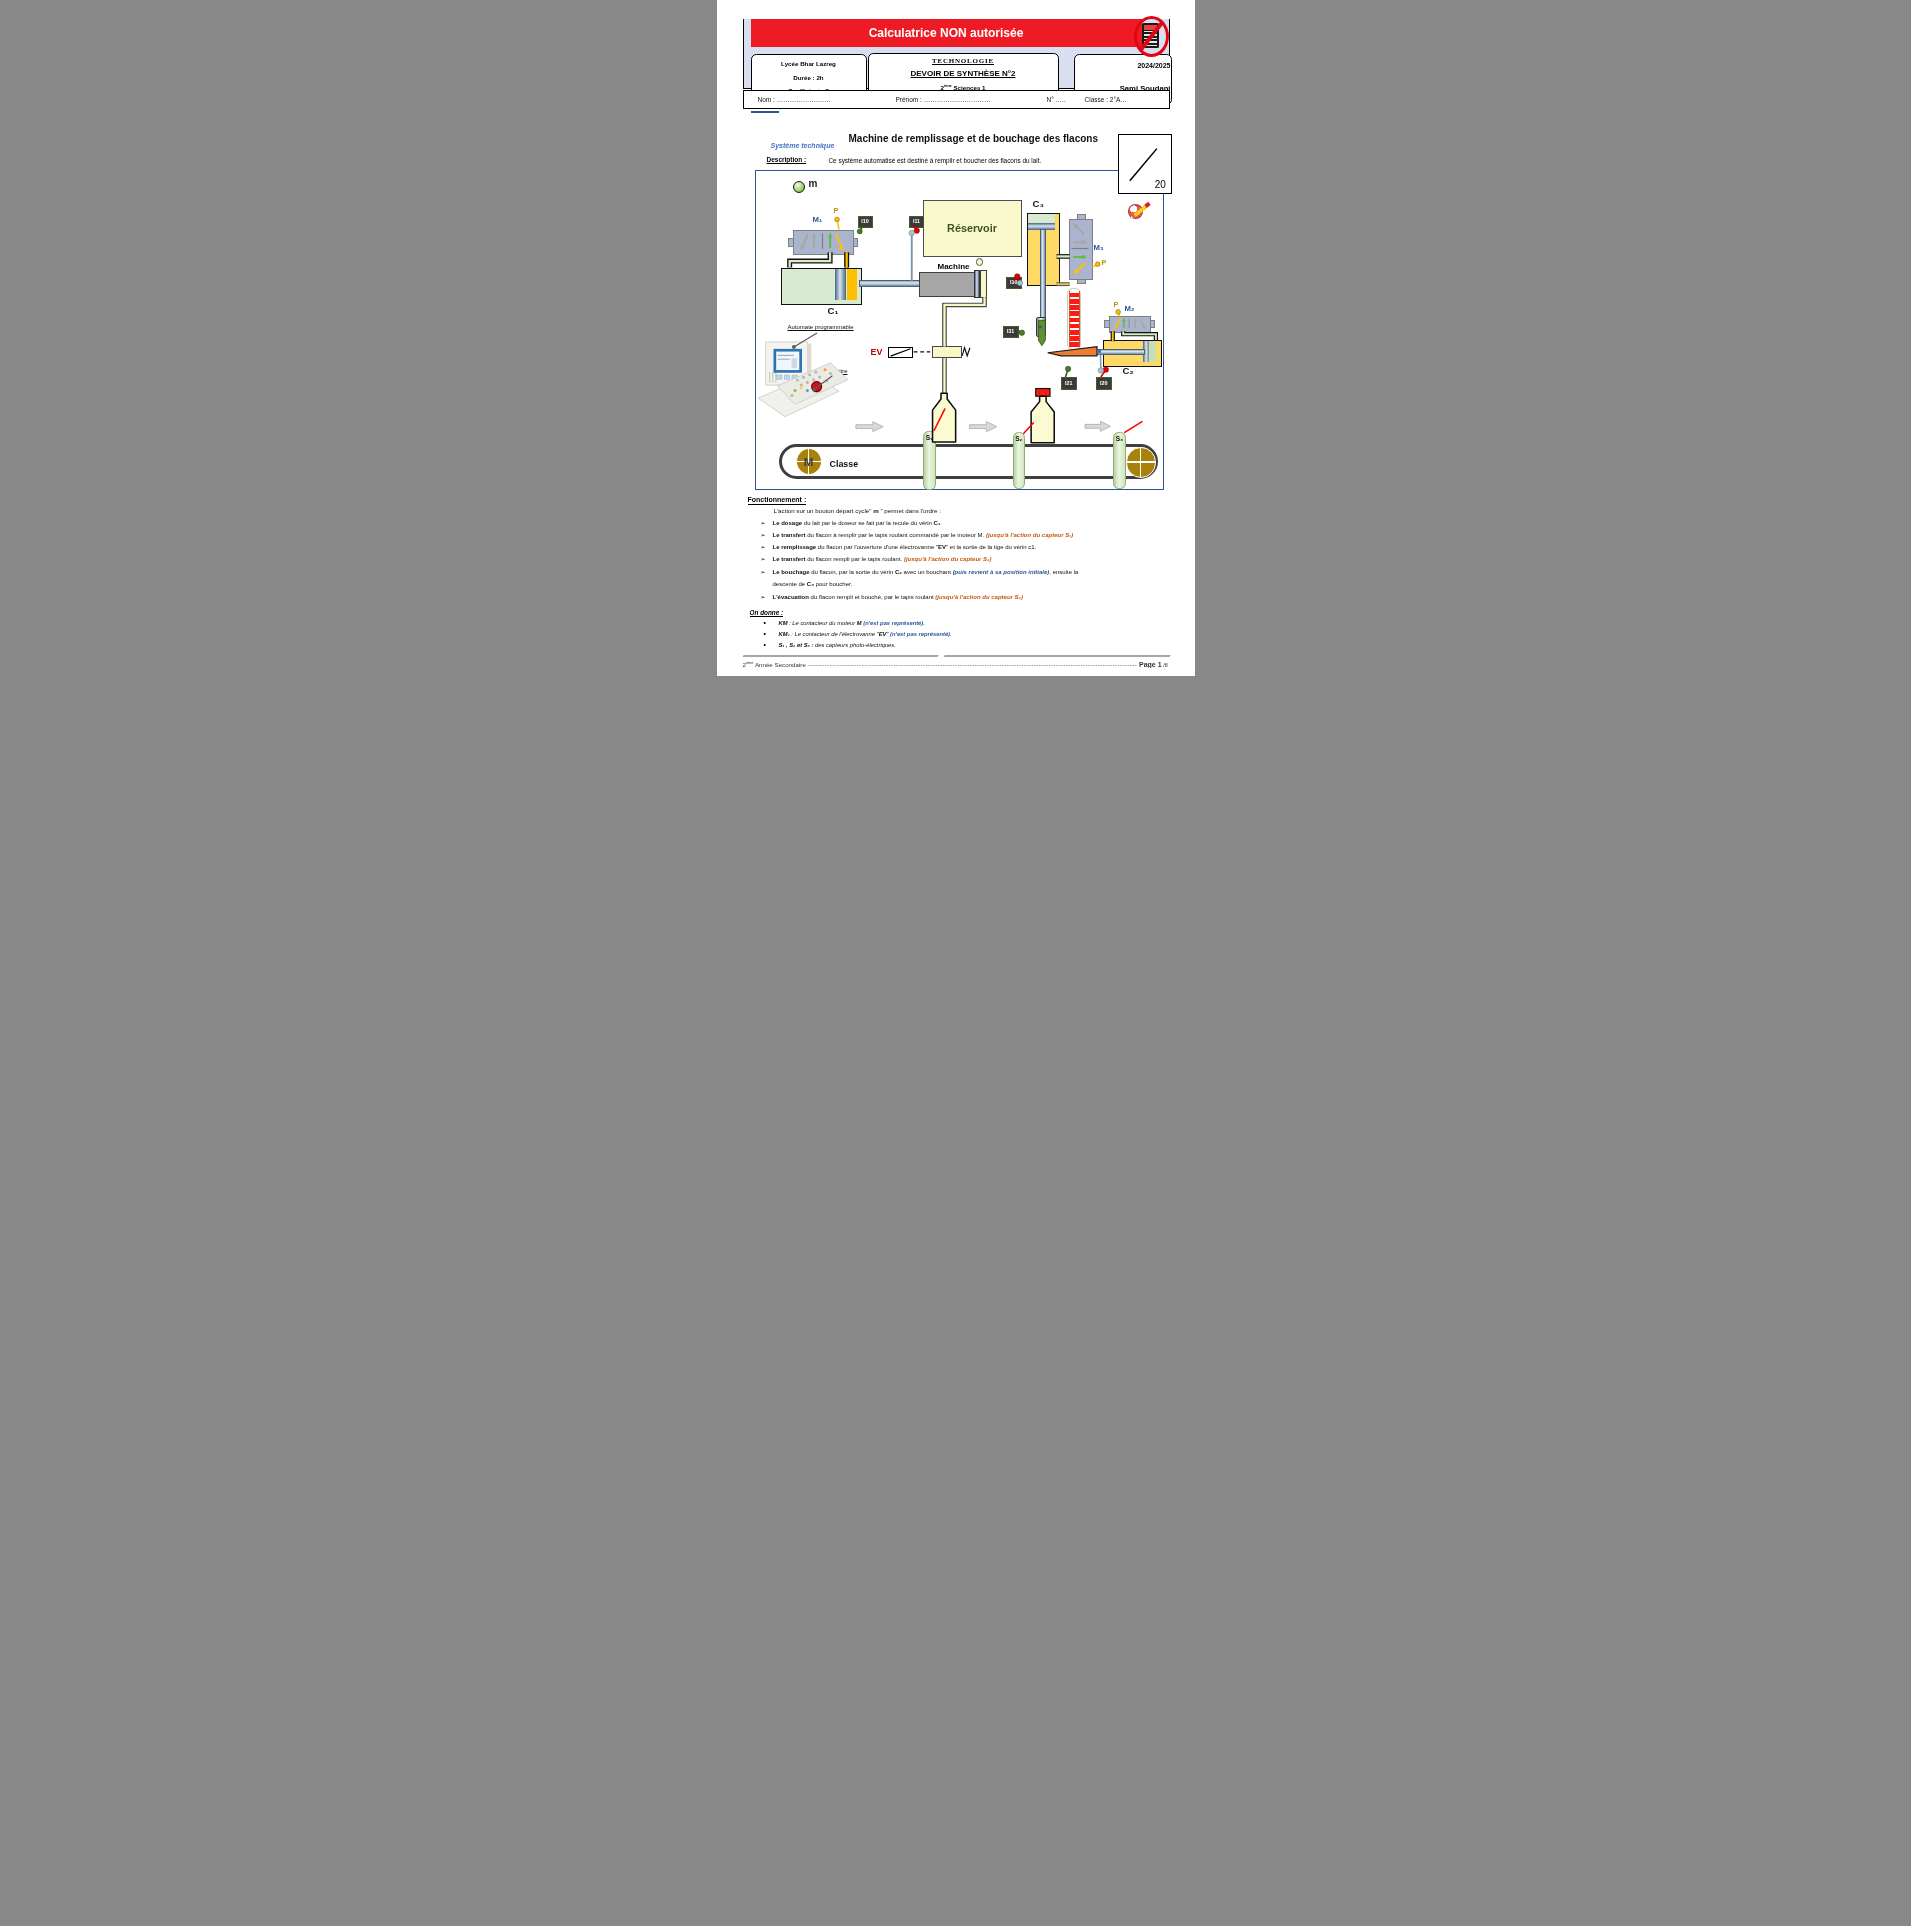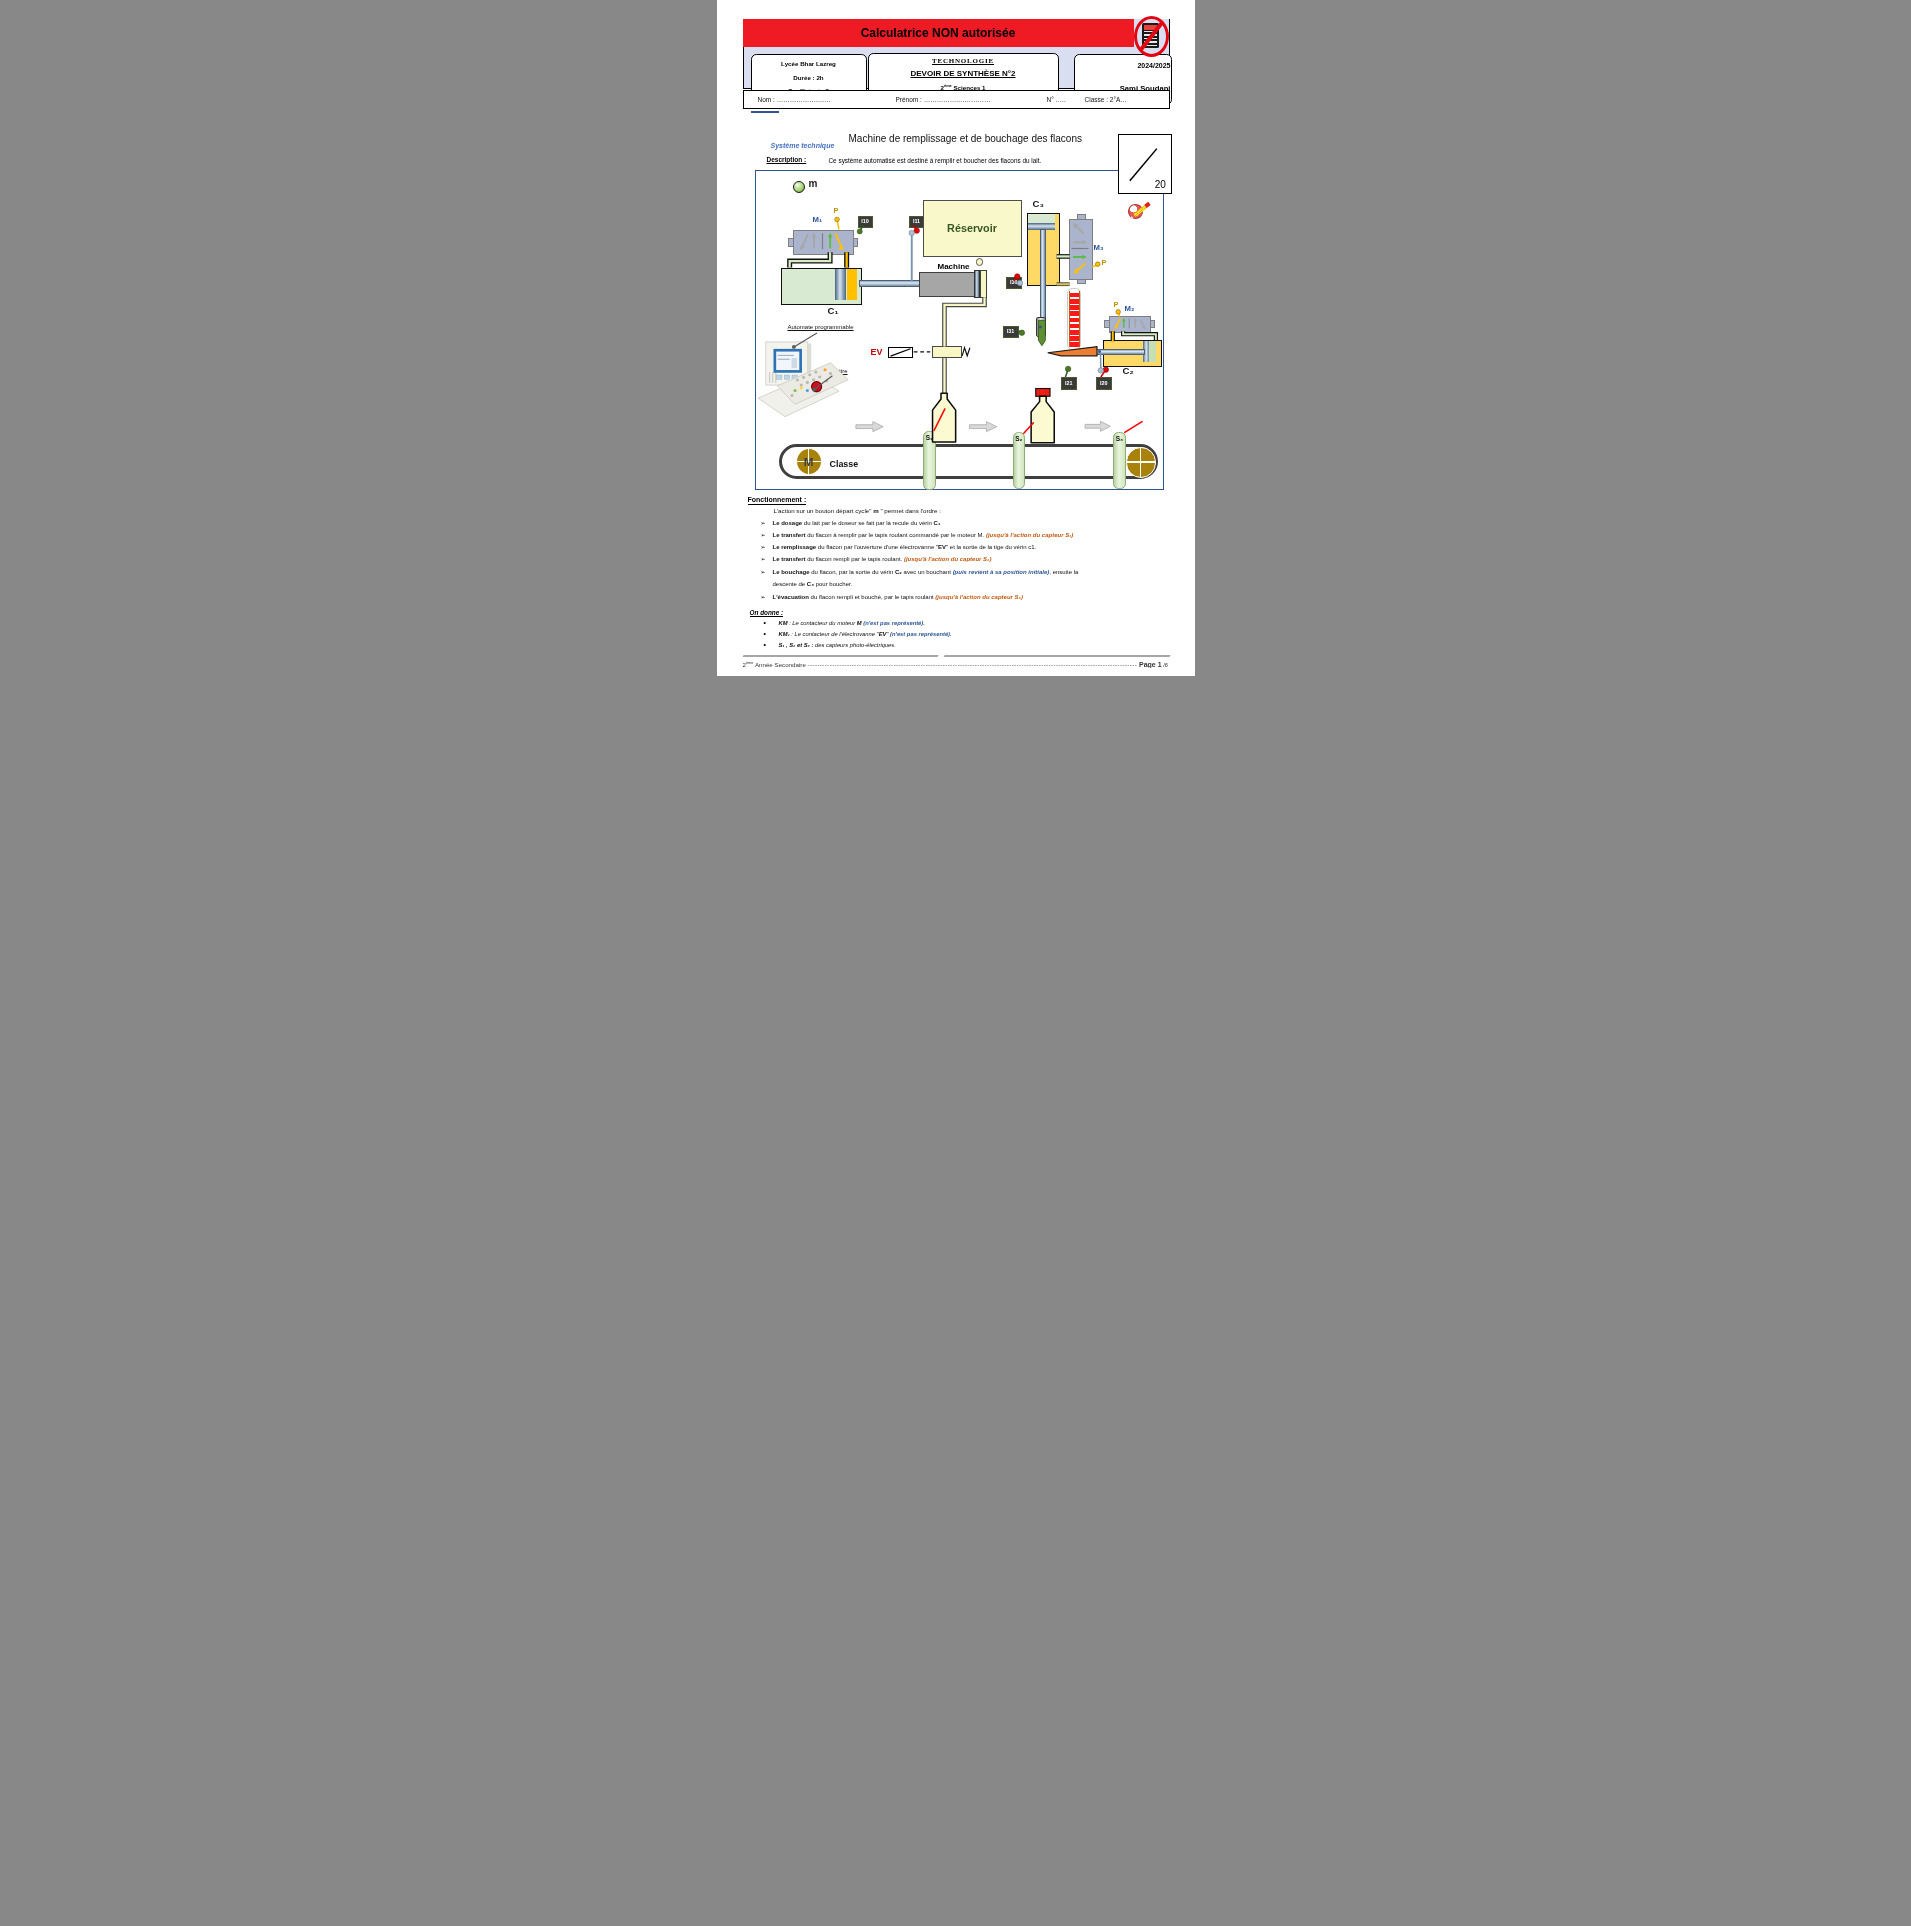--- a/index.html
+++ b/index.html
@@ -4,21 +4,21 @@
 <style>
   html,body{margin:0;padding:0;background:#888;}
   .page{position:relative;width:478px;height:676px;background:#fff;margin:0 auto;
         font-family:"Liberation Sans",sans-serif;overflow:hidden;}
   .abs{position:absolute;box-sizing:border-box;}
   .lbl{position:absolute;white-space:nowrap;box-sizing:border-box;}
 
   
   .header-box{left:26px;top:18.5px;width:427px;height:70px;background:#d9def0;
               border-left:1.2px solid #000;border-right:1.2px solid #000;border-bottom:1.2px solid #000;}
-  .banner{left:26px;top:18.5px;width:391px;height:28.5px;background:#ee1b24;color:#000000;
+  .banner{left:34px;top:18.5px;width:391px;height:28.5px;background:#ee1b24;color:#ffffff;
           font-size:12px;font-weight:bold;text-align:center;line-height:28.5px;}
   .card{position:absolute;background:#fff;border:1.2px solid #000;border-radius:5.4px;text-align:center;}
   .card1{left:34px;top:54px;width:114px;height:49px;}
   .card2{left:151px;top:53px;width:189px;height:50px;}
   .card3{left:357px;top:54px;width:96px;height:49px;text-align:right;}
   .card1 div{font-weight:bold;font-size:6.2px;}
   .tech{font-family:"Liberation Serif",serif;font-weight:bold;font-size:7px;letter-spacing:0.8px;
         text-decoration:underline;margin-top:3.1px;}
   .devoir{font-weight:bold;font-size:8px;text-decoration:underline;margin-top:3.9px;}
   .sci{font-weight:bold;font-size:6.2px;margin-top:4.6px;}
@@ -37,21 +37,21 @@
   .nocalc .bar{position:absolute;left:-0.8px;top:17.7px;width:37px;height:3.5px;background:#e20613;
                transform:rotate(-52deg);border-radius:1.5px;}
 
   
   .namebox{left:26px;top:90px;width:427px;height:19px;background:#fff;border:1.5px solid #000;}
   .namebox span{position:absolute;top:4.6px;font-size:6.5px;color:#111;}
   .blueline{left:34px;top:111px;width:28.5px;height:1.5px;background:#2e5597;}
 
   
   .sys-label{left:54px;top:142px;font-size:7px;font-style:italic;font-weight:bold;color:#4472c4;}
-  .sys-title{left:132px;top:133px;font-size:10px;font-weight:normal;color:#111;letter-spacing:0px;}
+  .sys-title{left:132px;top:133px;font-size:10px;font-weight:bold;color:#111;letter-spacing:0px;}
   .desc-lead{left:50px;top:156px;font-size:6.5px;font-weight:bold;text-decoration:underline;}
   .desc-text{left:112px;top:157px;font-size:6.4px;}
 
   
   .diagram{left:38px;top:170px;width:409px;height:320px;border:1.2px solid #2f5496;background:#fff;}
 
   
   .score{left:401px;top:134px;width:54px;height:60px;background:#fff;border:1.5px solid #000;}
   .score .den{position:absolute;right:4.6px;bottom:3.1px;font-size:10px;color:#000;}
 

